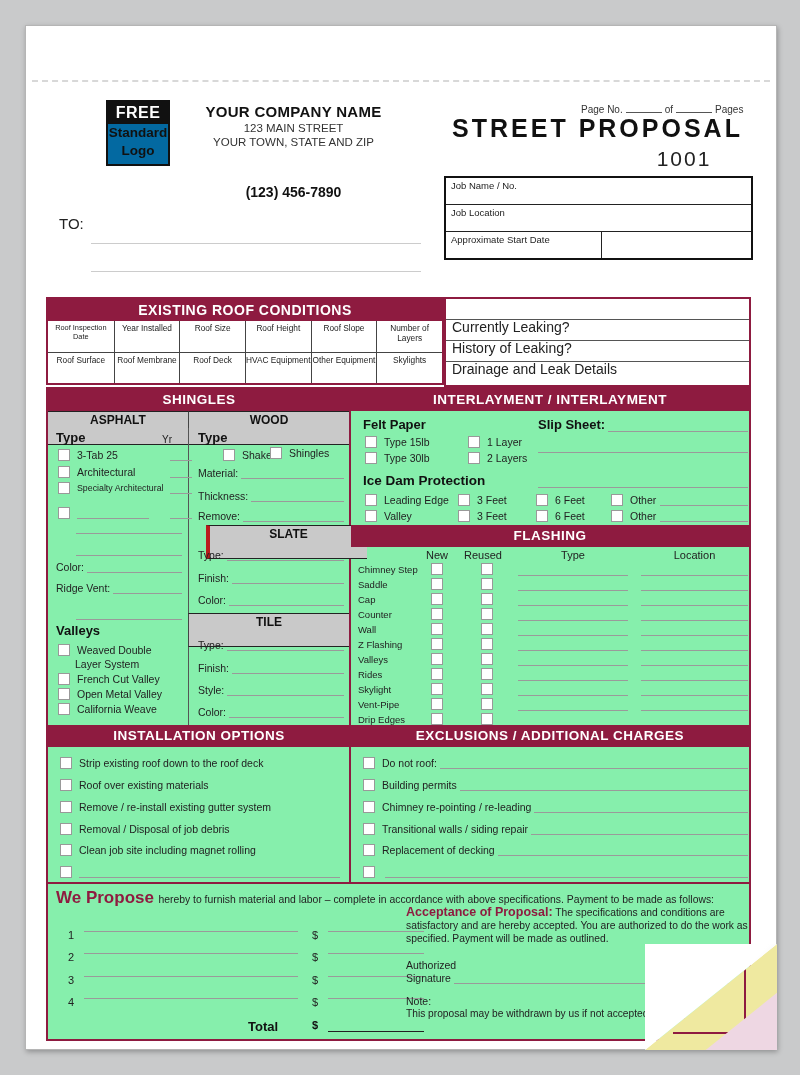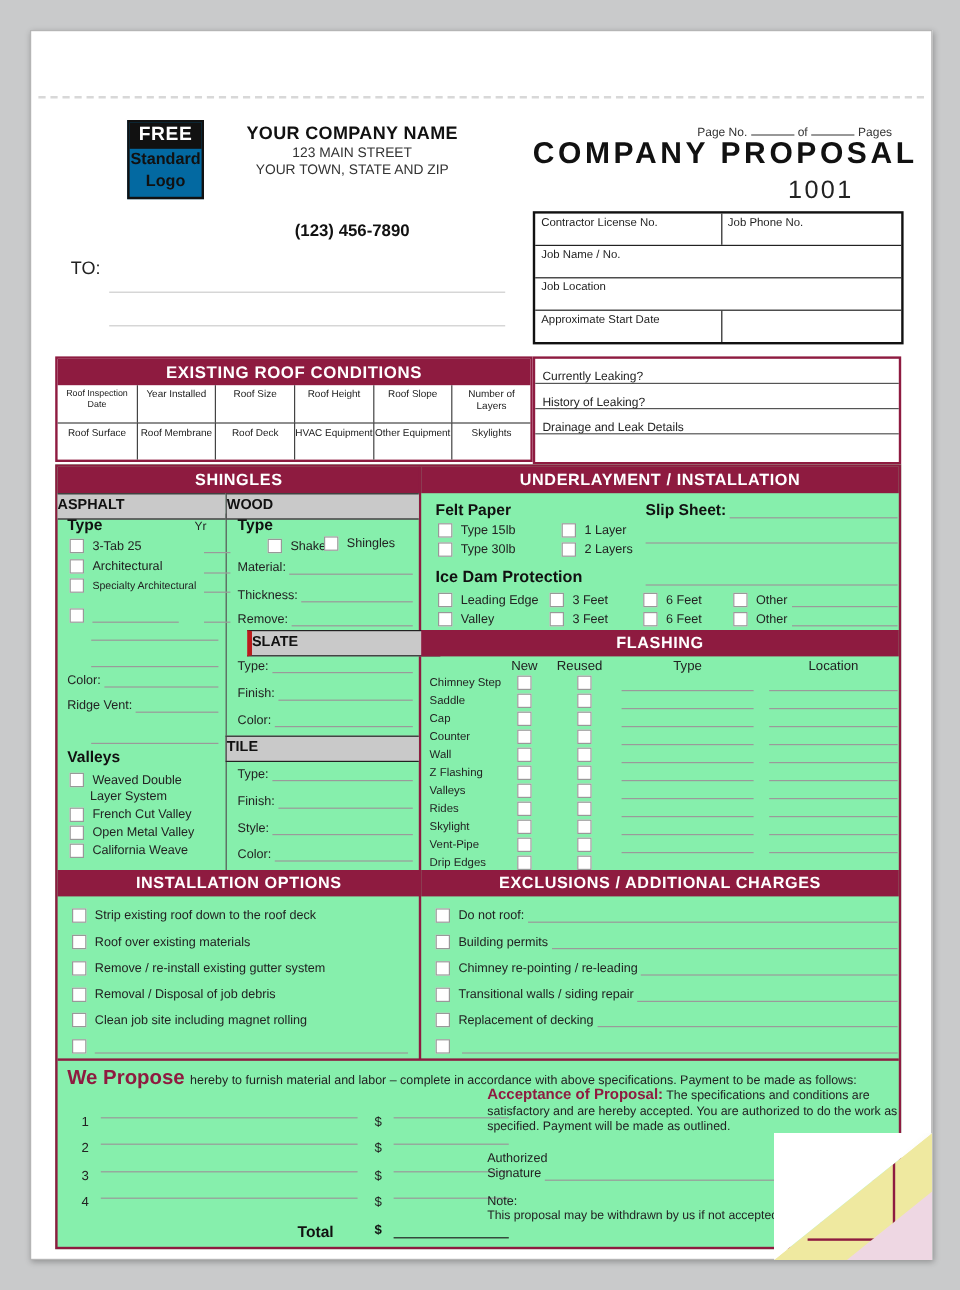--- a/index.html
+++ b/index.html
@@ -49,28 +49,28 @@
   .maroonbar{background:#8e1b40;color:#fff;font-weight:bold;text-align:center;}
   .erc .hd{height:22px;line-height:22px;font-size:14px;letter-spacing:.5px;}
   .erc-grid{display:flex;flex-wrap:wrap;}
   .erc-cell{width:16.666%;box-sizing:border-box;height:31px;border-top:1px solid #444;border-left:1px solid #444;
             font-size:8.3px;text-align:center;padding-top:2px;color:#222;}
   .erc-cell:nth-child(6n+1){border-left:none;}
   .erc-cell.small{font-size:7.4px;}
 
   
   .leakbox{position:absolute;left:418px;top:271px;width:307px;height:90px;border:2px solid #8e1b40;box-sizing:border-box;background:#fff;}
-  .leak-row{height:21px;border-bottom:1px solid #555;font-size:10px;color:#222;padding:10px 0 0 6px;box-sizing:border-box;}
+  .leak-row{height:21px;border-bottom:1px solid #555;font-size:14px;color:#222;padding:20px 0 0 6px;box-sizing:border-box;}
   .leak-row:last-child{border-bottom:none;}
 
   
   .mainbox{position:absolute;left:20px;top:361px;width:705px;height:654px;border:2px solid #8e1b40;box-sizing:border-box;background:#86efac;}
   .mb{position:absolute;}
   .hdr{background:#8e1b40;color:#fff;font-weight:bold;font-size:13.5px;letter-spacing:.5px;text-align:center;line-height:22px;height:22px;}
-  .subhdr{background:#c9c9c9;color:#111;font-weight:bold;font-size:12px;height:22px;line-height:16px;
+  .subhdr{background:#c9c9c9;color:#111;font-weight:bold;font-size:12px;text-align:center;height:34px;line-height:16px;
           border-top:1.5px solid #222;border-bottom:1.5px solid #222;box-sizing:border-box;}
   .vdiv-maroon{background:#8e1b40;width:2px;}
   .vdiv-dark{background:#555;width:1px;}
   .hline-maroon{background:#8e1b40;height:2px;}
 
   .h1{font-weight:bold;font-size:13px;color:#111;}
   .cb{display:inline-block;width:10px;height:10px;border:1.5px solid #999;background:#fff;box-sizing:content-box;flex:none;}
   .ln{border-bottom:1px solid #9a9a9a;display:inline-block;height:10px;}
   .cbrow{position:absolute;display:flex;align-items:center;font-size:10.5px;color:#222;white-space:nowrap;}
   .cbrow .cb{margin-right:7px;}
@@ -121,28 +121,24 @@
   <div class="company">
     <div class="nm">YOUR COMPANY NAME</div>
     <div class="ad">123 MAIN STREET</div>
     <div class="ad">YOUR TOWN, STATE AND ZIP</div>
   </div>
   <div class="phone">(123) 456-7890</div>
 
   <div class="pageno">
     <span>Page No.</span><span class="pn-ln"></span><span>of</span><span class="pn-ln"></span><span>Pages</span>
   </div>
-  <div class="bigtitle">COMPANY PROPOSAL</div>
+  <div class="bigtitle">STREET PROPOSAL</div>
   <div class="formnum">1001</div>
 
   <div class="jobtable">
-    <div class="jt-row">
-      <div class="jt-cell jt-c1">Contractor License No.</div>
-      <div class="jt-cell jt-c2">Job Phone No.</div>
-    </div>
     <div class="jt-row">
       <div class="jt-cell jt-full">Job Name / No.</div>
     </div>
     <div class="jt-row">
       <div class="jt-cell jt-full">Job Location</div>
     </div>
     <div class="jt-row">
       <div class="jt-cell jt-c1">Approximate Start Date</div>
     </div>
   </div>
@@ -172,21 +168,21 @@
   <div class="leakbox">
     <div class="leak-row">Currently Leaking?</div>
     <div class="leak-row">History of Leaking?</div>
     <div class="leak-row">Drainage and Leak Details</div>
     <div class="leak-row"></div>
   </div>
 
   <div class="mainbox">
 
     <div class="mb hdr" style="left:0;top:0;width:302px;">SHINGLES</div>
-    <div class="mb hdr" style="left:303px;top:0;width:398px;">UNDERLAYMENT / INSTALLATION</div>
+    <div class="mb hdr" style="left:303px;top:0;width:398px;">INTERLAYMENT / INTERLAYMENT</div>
     <div class="mb vdiv-maroon" style="left:301px;top:0;height:494px;"></div>
 
     <div class="mb subhdr" style="left:0;top:22px;width:140px;">ASPHALT</div>
     <div class="mb subhdr" style="left:140px;top:22px;width:161px;border-left:1px solid #444;">WOOD</div>
     <div class="mb vdiv-dark" style="left:140px;top:39px;height:297px;"></div>
 
     <div class="mb h1" style="left:8px;top:41px;">Type</div>
     <div class="mb" style="left:114px;top:45px;font-size:10px;">Yr</div>
 
     <div class="cbrow" style="left:10px;top:60px;width:135px;">

